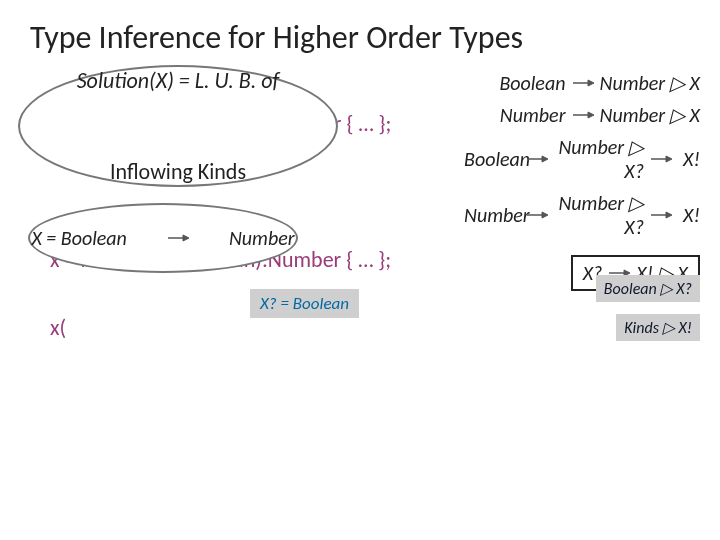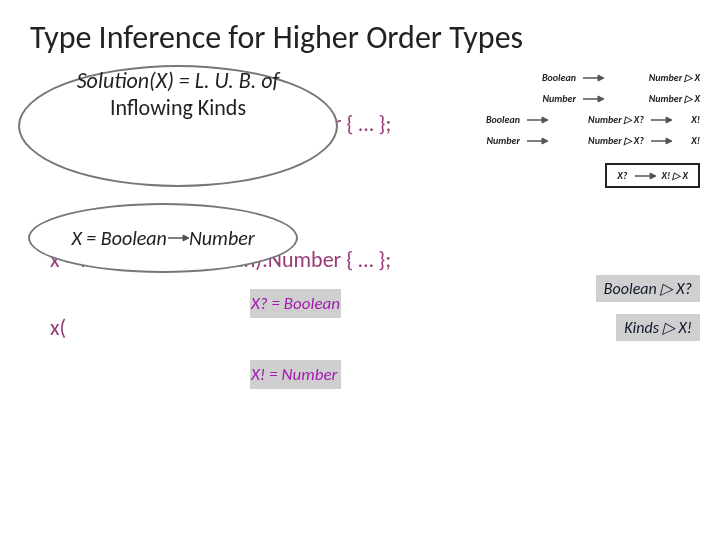--- a/index.html
+++ b/index.html
@@ -36,21 +36,21 @@
     left: 18px;
     top: 2px;
     width: 320px;
     height: 122px;
     background: #ffffff;
     border: 2px solid #777;
     border-radius: 50%;
     display: flex;
     flex-direction: column;
     align-items: center;
-    justify-content: flex-start;
+    justify-content: space-between;
     font-size: 22px;
     color: #222;
   }
   .ellipse1 .line1 { font-style: italic; }
   .ellipse1 .line1 .eq { font-style: italic; }
   .ellipse1 .line2 { font-size: 22px; }
   .ellipse2 {
     position: absolute;
     left: 28px;
     top: 140px;
@@ -59,39 +59,39 @@
     background: #ffffff;
     border: 2px solid #777;
     border-radius: 50%;
     display: flex;
     align-items: center;
     justify-content: center;
     font-size: 20px;
     font-style: italic;
     color: #222;
     z-index: 5;
+    gap: 40px;
   }
   .right-col {
     position: absolute;
     right: 20px;
     top: 8px;
     width: 230px;
     display: flex;
     flex-direction: column;
     gap: 8px;
   }
   .flow-row {
     display: flex;
     align-items: center;
     justify-content: flex-end;
     gap: 6px;
-    font-size: 10px;
-    font-style: italic;
-    color: #222;
-    font-weight: bold;
+    font-size: 20px;
+    font-style: italic;
+    color: #222;
   }
   .flow-row .lhs { min-width: 56px; text-align: right; }
   .flow-row .rhs { min-width: 90px; text-align: right; }
   .flow-row .ex { font-style: italic; min-width: 22px; text-align: right; }
   .arrow {
     width: 22px;
     display: inline-flex;
     align-items: center;
     justify-content: center;
   }
@@ -126,24 +126,24 @@
   .soln-col {
     position: absolute;
     left: 250px;
     top: 226px;
     display: flex;
     flex-direction: column;
     gap: 42px;
   }
   .soln {
     background: #cfcfcf;
-    padding: 4px 1px;
+    padding: 4px 10px;
     font-style: italic;
     font-size: 17px;
-    color: #a21caf;
+    color: #0369a1;
   }
 </style>
 </head>
 <body>
 
 <div class="title">Type Inference for Higher Order Types</div>
 
 <div class="content">
 
   <div class="code-bg">
@@ -240,16 +240,15 @@
     </div>
   </div>
 
   <div class="right-stack">
     <span class="hl">Boolean ▷ X?</span>
     <span class="hl">Kinds ▷ X!</span>
   </div>
 
   <div class="soln-col">
     <span class="soln">X? = Boolean</span>
-    <span class="soln">X! = Number</span>
   </div>
 
 </div>
 
 </body></html>

